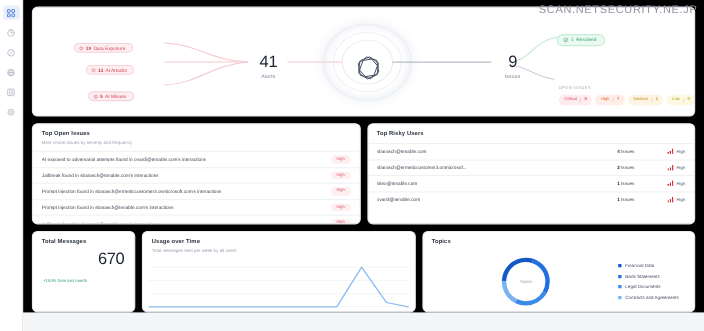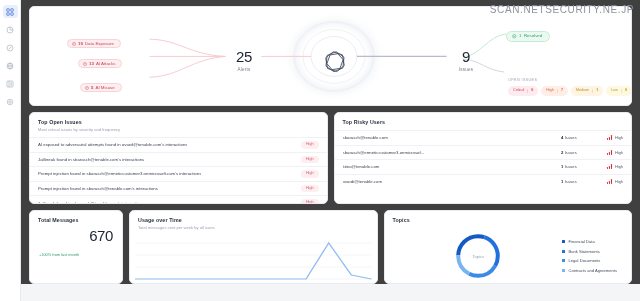--- a/index.html
+++ b/index.html
@@ -2,21 +2,21 @@
 <html><head>
 <meta charset="utf-8">
 <style>
   * { box-sizing: border-box; margin: 0; padding: 0; }
   html, body {
     width: 640px; height: 301px;
     background: #f4f5f7;
     font-family: "Liberation Sans", sans-serif;
     overflow: hidden;
   }
-  #app { position: relative; width: 640px; height: 284px; display: flex; background: #404040; }
+  #app { position: relative; width: 640px; height: 284px; display: flex; background: #000000; }
 
   
   .sidebar {
     width: 21px; height: 301px; background: #ffffff;
     border-right: 1px solid #e7e9ee;
     display: flex; flex-direction: column; align-items: center;
     padding-top: 5px; gap: 5px; flex: 0 0 21px;
   }
   .side-item {
     width: 15px; height: 13px; border-radius: 3px;
@@ -270,21 +270,21 @@
             <svg viewBox="0 0 12 12" fill="none" stroke="#d04357" stroke-width="1.3">
                 <circle cx="6" cy="6" r="4.6"></circle>
                 <path d="M6 3.5v3M6 8.3v.2"></path>
               </svg>
           </span>
           <span class="pnum">5</span>
           <span>AI Misuse</span>
         </div>
 
         <div class="metric" style="left:196px; top:42px; width:36px;">
-          <div class="mval">25</div>
+          <div class="mval">41</div>
           <div class="mlab">Alerts</div>
         </div>
 
         <div class="metric" style="left:418px; top:42px; width:36px;">
           <div class="mval">9</div>
           <div class="mlab">Issues</div>
         </div>
 
         <div class="resolved-pill" style="left:476px; top:24px;">
           <span class="pico">

